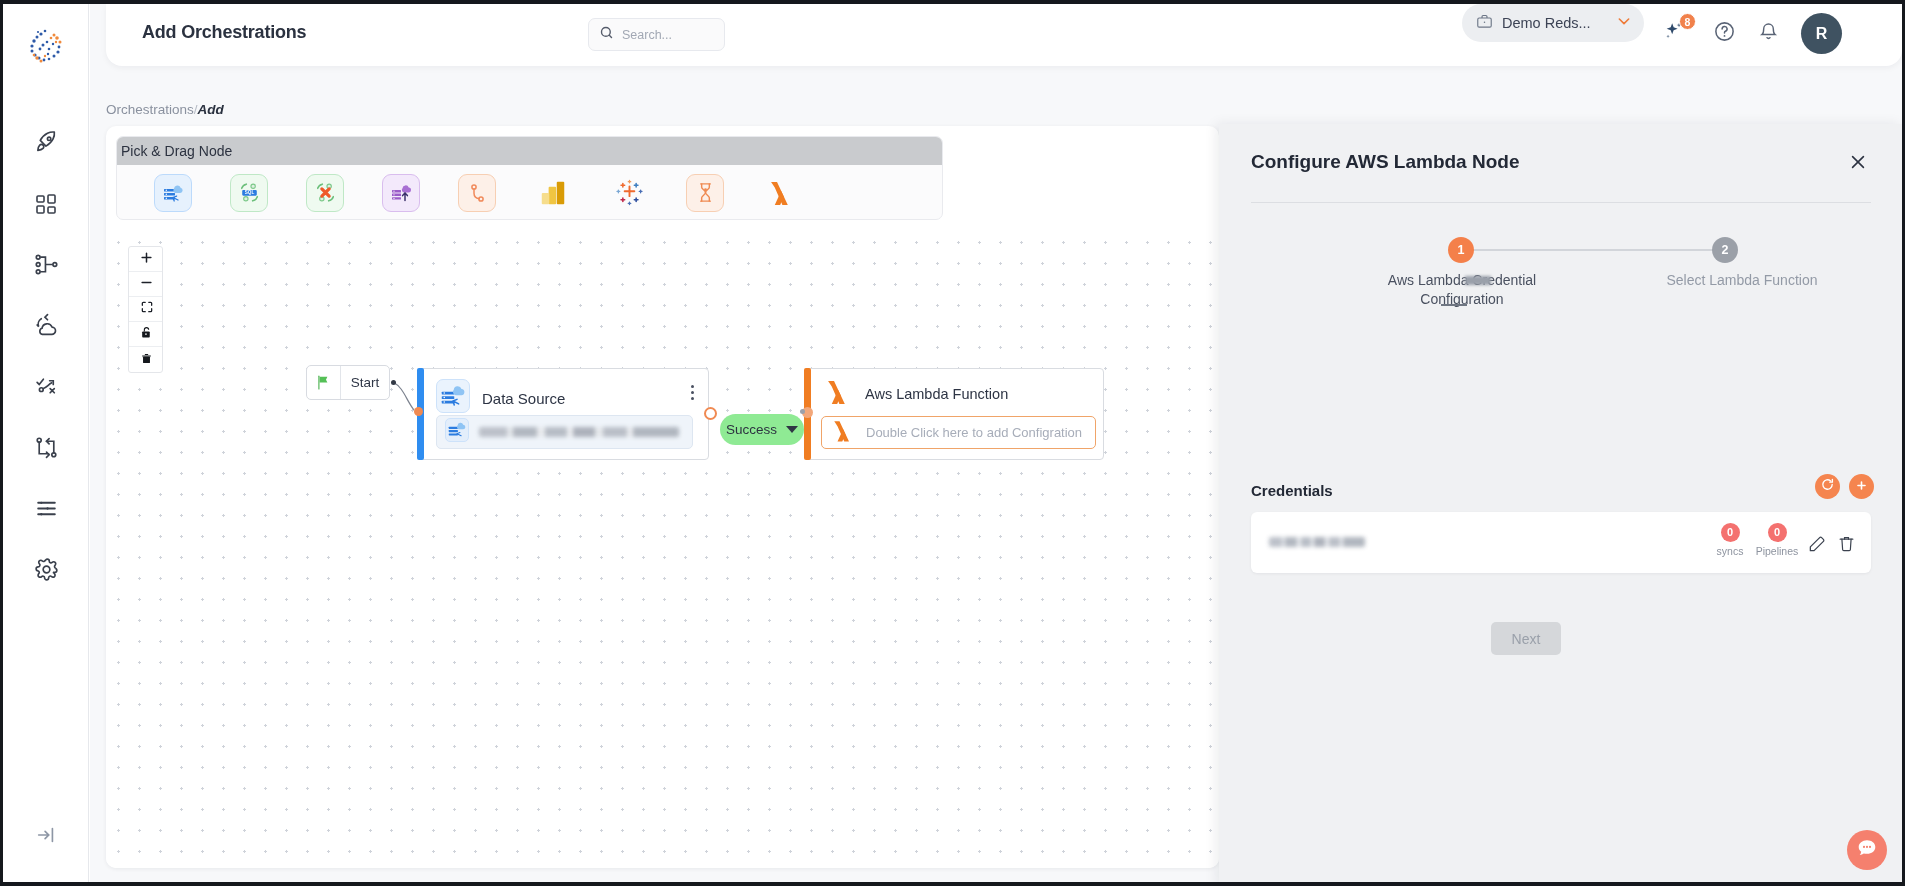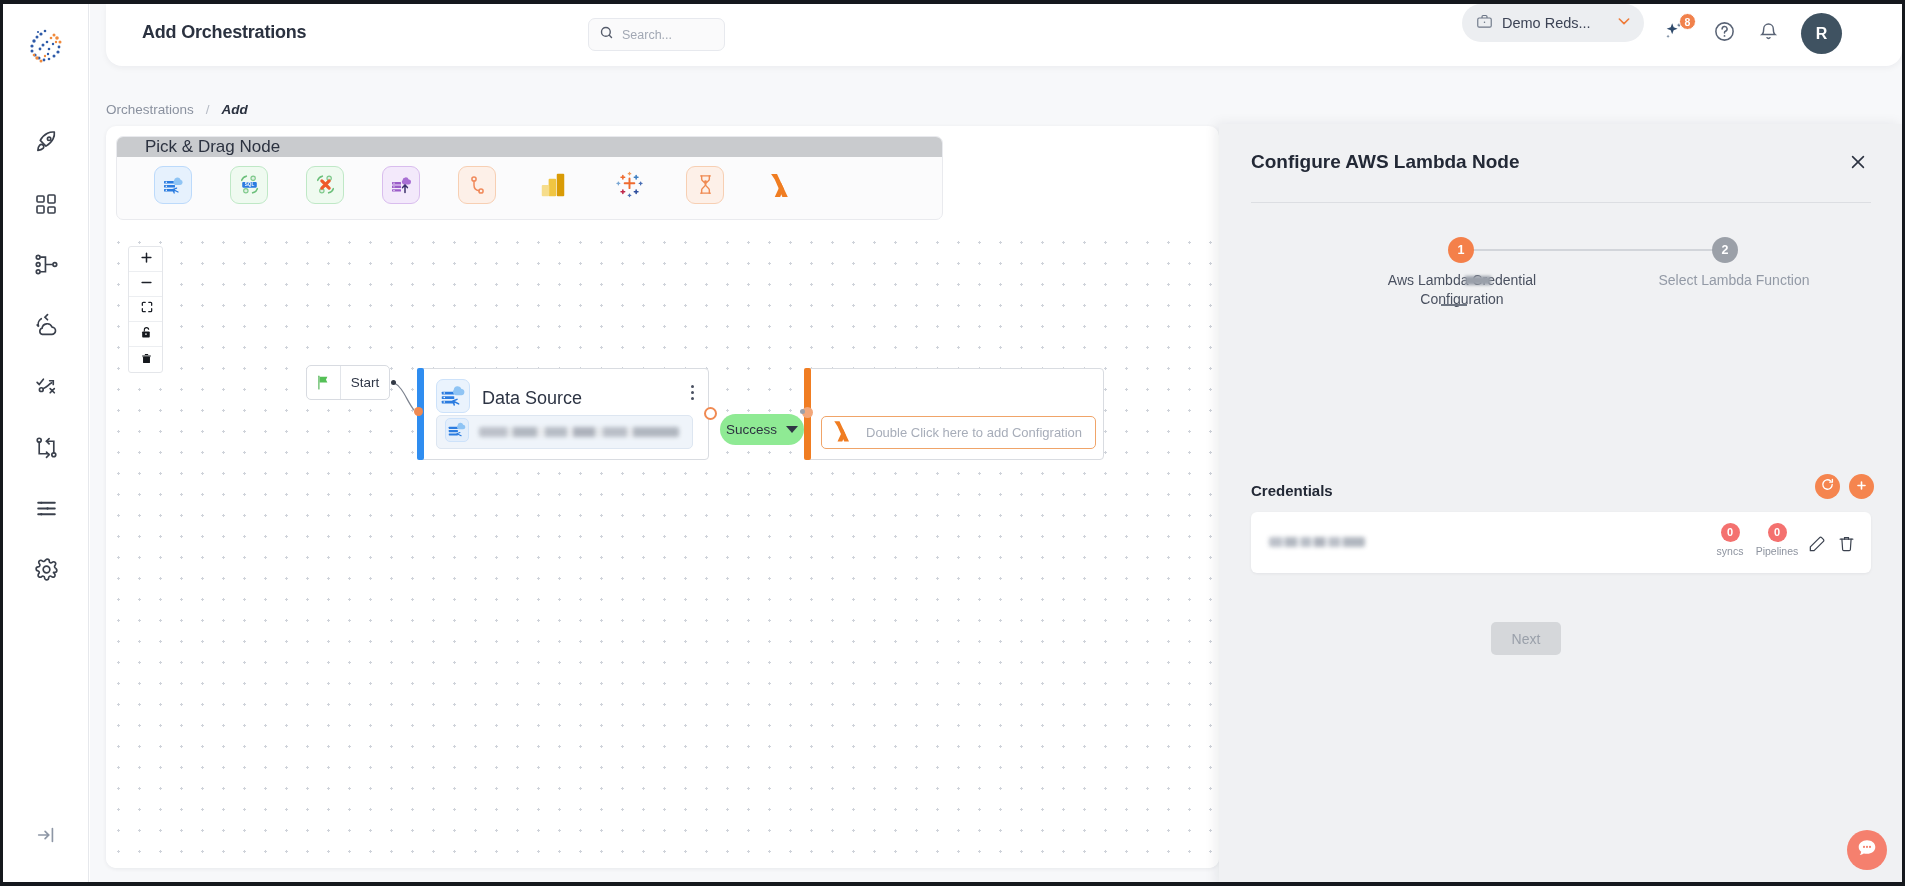--- a/index.html
+++ b/index.html
@@ -109,21 +109,21 @@
     width:41px; height:41px; border-radius:50%;
     background:#3f5261; color:#ffffff;
     font-size:16px; font-weight:700;
     display:flex; align-items:center; justify-content:center;
     cursor:pointer;
   }
 
   
   .crumbs {
     position:absolute; top:98px; left:16px;
-    display:flex; align-items:center; gap:12px;
+    display:flex; align-items:center; gap:0;
     font-size:13.5px;
   }
   .crumbs .c0 { color:#8a919f; cursor:pointer; }
   .crumbs .sep { color:#b6bbc5; }
   .crumbs .c1 { color:#2b3240; font-weight:600;font-style:italic; }
 
   
   .canvas-card {
     position:absolute; top:122px; left:16px;
     width:1113px; height:742px;
@@ -134,24 +134,24 @@
   }
   .palette {
     position:absolute; top:10px; left:10px;
     width:827px; height:84px;
     background:#fbfbfc;
     border:1px solid #e9eaee;
     border-radius:7px;
     overflow:hidden;
   }
   .palette-head {
-    height:20px; background:#c9cbce;
+    height:28px; background:#c9cbce;
     display:flex; align-items:center;
-    padding-left:28px;
-    font-size:17px; color:#2c3240;
+    padding-left:4px;
+    font-size:14px; color:#2c3240;
   }
   .palette-row {
     height:55px; display:flex; align-items:center;
     padding-left:18px; gap:0;
   }
   .pal-item {
     width:76px; height:52px;
     display:flex; align-items:center; justify-content:center;
     cursor:grab;
   }
@@ -225,21 +225,21 @@
     z-index:6;
   }
   .node-ds .stripe {
     position:absolute; left:-3px; top:-1px;
     width:7px; height:92px; background:#2f8df0; border-radius:2px;
   }
   .ds-head {
     position:absolute; left:16px; top:10px;
     display:flex; align-items:center; gap:12px;
   }
-  .ds-head .ttl { font-size:18px; color:#2d3444; }
+  .ds-head .ttl { font-size:15px; color:#2d3444; }
   .ds-kebab {
     position:absolute; right:14px; top:16px;
     display:flex; flex-direction:column; gap:3px;
     cursor:pointer;
   }
   .ds-kebab i { width:3px; height:3px; background:#4a5161; border-radius:50%; display:block;}
   .ds-sub {
     position:absolute; left:16px; top:46px;
     width:257px; height:34px;
     background:#eff4fa; border:1px solid #dde6f1;
@@ -354,21 +354,21 @@
     display:flex; align-items:center; justify-content:center;
     font-size:12.5px; color:#ffffff; font-weight:600;
   }
   .step1c { left:197px; background:#f4804a; }
   .step2c { left:461px; background:#9ba0a8; }
   .step-lbl {
     position:absolute; top:42px;
     font-size:14px; text-align:center; line-height:19px;
   }
   .step1l { left:96px; width:230px; color:#4a5160; }
-  .step2l { left:368px; width:230px; color:#939aa6; }
+  .step2l { left:376px; width:230px; color:#939aa6; }
   .step-smudge {
     position:absolute; left:214px; top:47px;
     width:26px; height:9px; background:#9aa0aa; filter:blur(1.6px);
   }
   .step-smudge2 {
     position:absolute; left:190px; top:75px;
     width:26px; height:2px; background:#6f7682; filter:blur(0.7px);
   }
 
   
@@ -877,20 +877,29 @@
       <div class="ds-out-port"></div>
 
       <div class="pill-success">
         <span>Success</span>
         <span class="caret-dn"></span>
       </div>
       <div class="succ-out-port"></div>
 
       <div class="node-lam">
         <div class="stripe"></div>
+        <div class="lam-head">
+          <span>
+            <svg width="34" height="34" viewBox="0 0 24 24">
+              <path d="M5 4.2h4.2l7.6 16.2h-3.8L7.6 8.1 5 4.2z" fill="#f07d22"></path>
+              <path d="M12.1 10.6l1.9 4.1-2.6 5.7H7.6l4.5-9.8z" fill="#f07d22"></path>
+            </svg>
+          </span>
+          <span class="ttl">Aws Lambda Function</span>
+        </div>
         <div class="lam-sub">
           <span>
             <svg width="30" height="30" viewBox="0 0 24 24">
               <path d="M5 4.2h4.2l7.6 16.2h-3.8L7.6 8.1 5 4.2z" fill="#f07d22"></path>
               <path d="M12.1 10.6l1.9 4.1-2.6 5.7H7.6l4.5-9.8z" fill="#f07d22"></path>
             </svg>
           </span>
           <span>Double Click here to add Configration</span>
         </div>
       </div>

